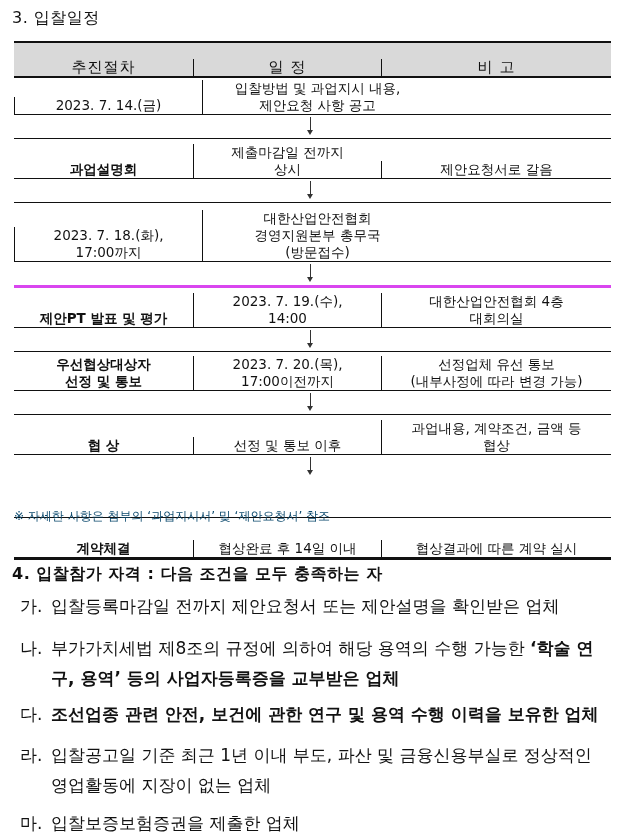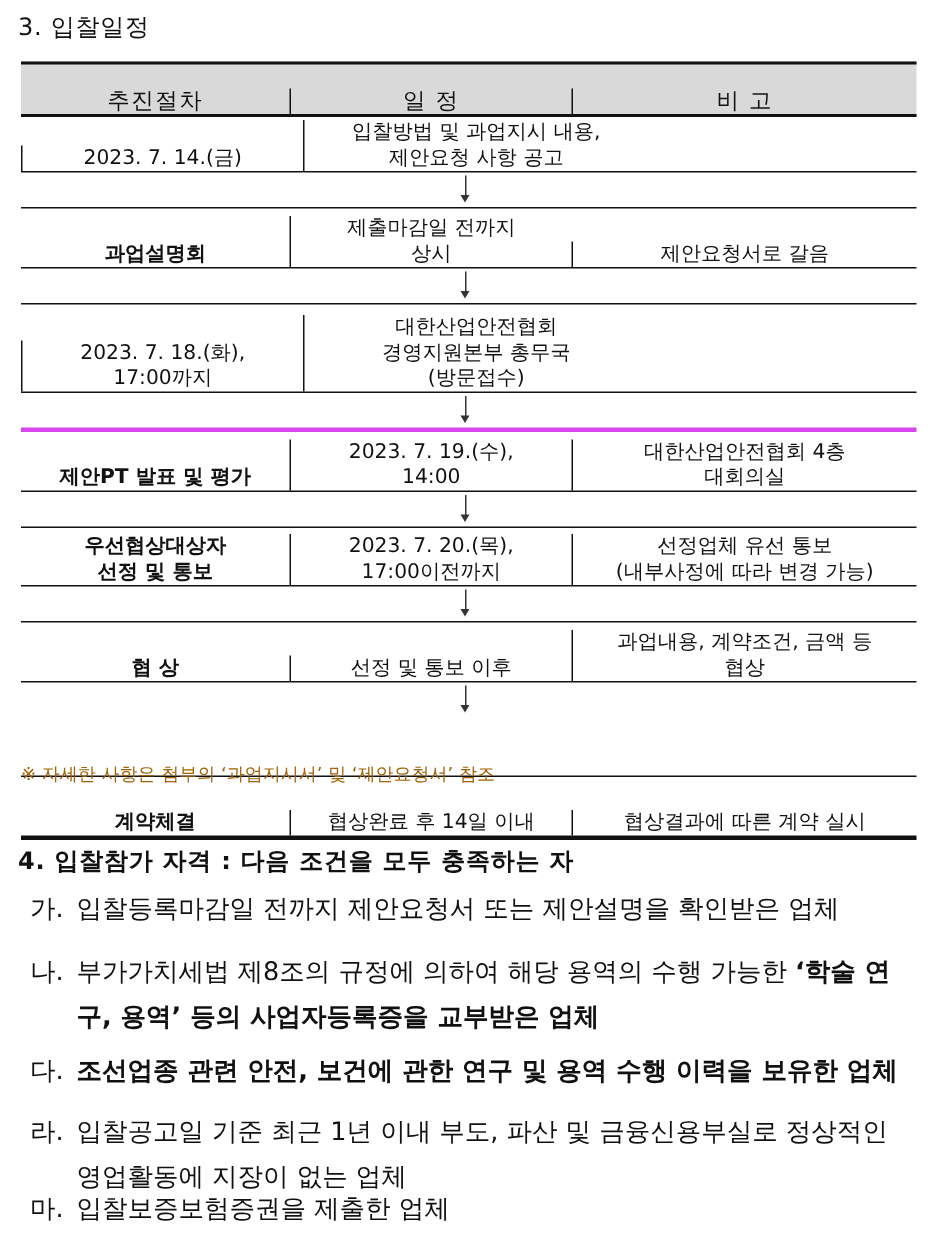--- a/index.html
+++ b/index.html
@@ -14,21 +14,21 @@
   .row .c1 { width:179px; font-weight:bold; }
   .row .c2 { width:188px; border-left:1px solid #111; }
   .row .c3 { width:230px; border-left:1px solid #111; }
   .hdr { background:#d9d9d9; border-top:2px solid #111; border-bottom:2px solid #111; height:33px; }
   .hdr .c { font-weight:normal !important; font-size:15px; letter-spacing:1px; }
   .gap { height:23px; position:relative; }
   .arrow { position:absolute; left:296px; top:2px; width:1px; height:15px; background:#333; }
   .arrow:after { content:""; position:absolute; left:-3px; bottom:-3px; width:0; height:0;
                  border-left:3.5px solid transparent; border-right:3.5px solid transparent; border-top:5px solid #333; }
   .last { border-bottom:3px solid #111;margin-top:39px; }
-  .note { position:absolute; left:14px; top:508px; font-size:12px; color:#a16207; }
+  .note { position:absolute; left:14px; top:508px; font-size:12px; color:#0c4a6e; }
   .sec4 { top:564px; font-weight:bold; }
   .item { position:absolute; left:20px; width:592px; font-size:17px; line-height:30px; }
   .item .mk { display:inline-block; width:31px; }
   .b { font-weight:bold; }
 </style>
 </head>
 <body>
 
 <div class="sec-title sec3">3. 입찰일정</div>
 
@@ -172,15 +172,15 @@
   <span class="mk" style="font-weight:normal">다.</span><span>조선업종 관련 안전, 보건에 관한 연구 및 용역 수행 이력을 보유한 업체</span>
 </div>
 
 <div class="item" style="top:740px">
   <div style="display:flex">
     <span class="mk" style="flex:none">라.</span>
     <span>입찰공고일 기준 최근 1년 이내 부도, 파산 및 금융신용부실로 정상적인 영업활동에 지장이 없는 업체</span>
   </div>
 </div>
 
-<div class="item" style="top:791px">
+<div class="item" style="top:808px">
   <span class="mk">마.</span><span>입찰보증보험증권을 제출한 업체</span>
 </div>
 
 </body></html>

